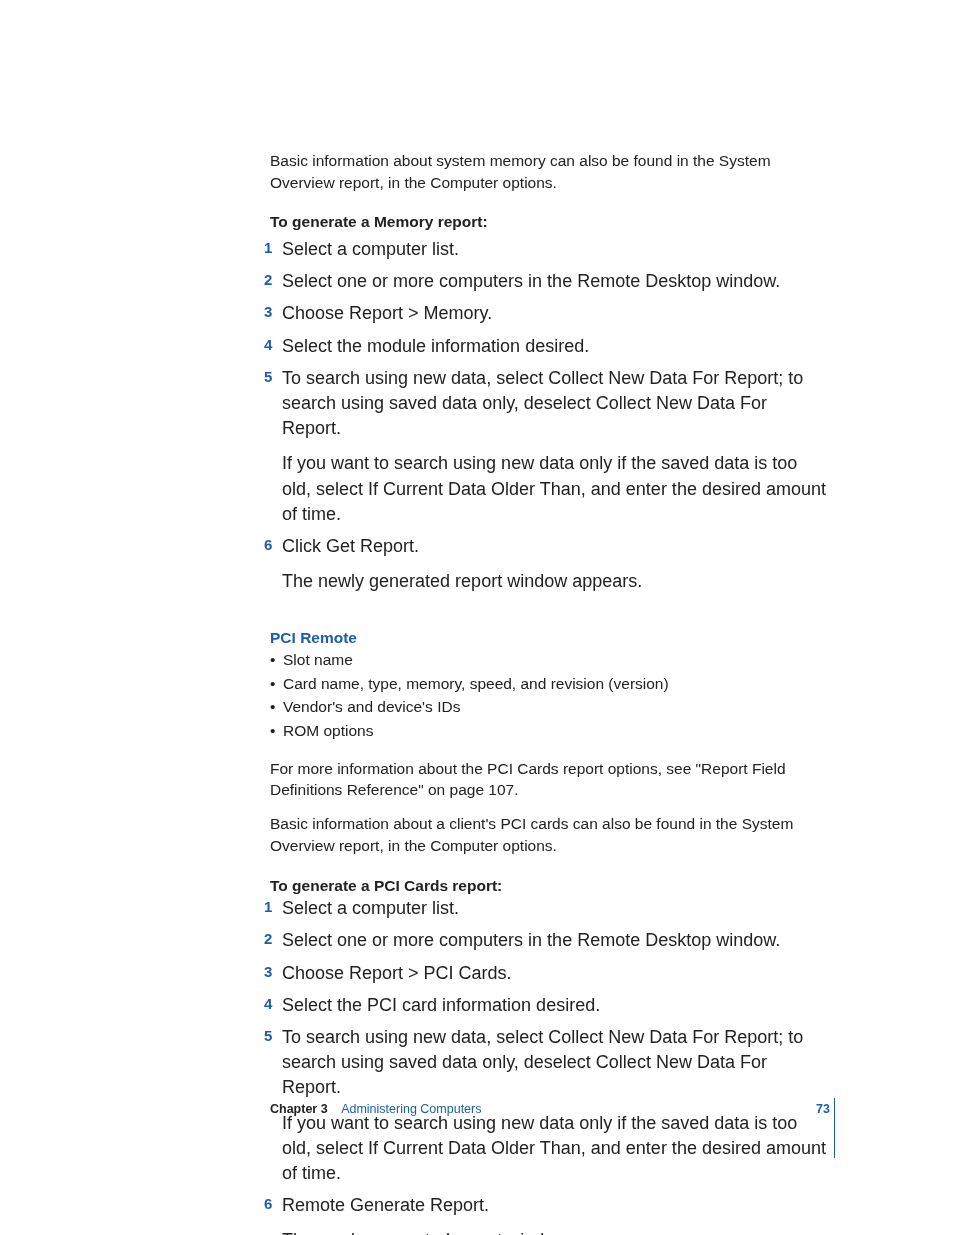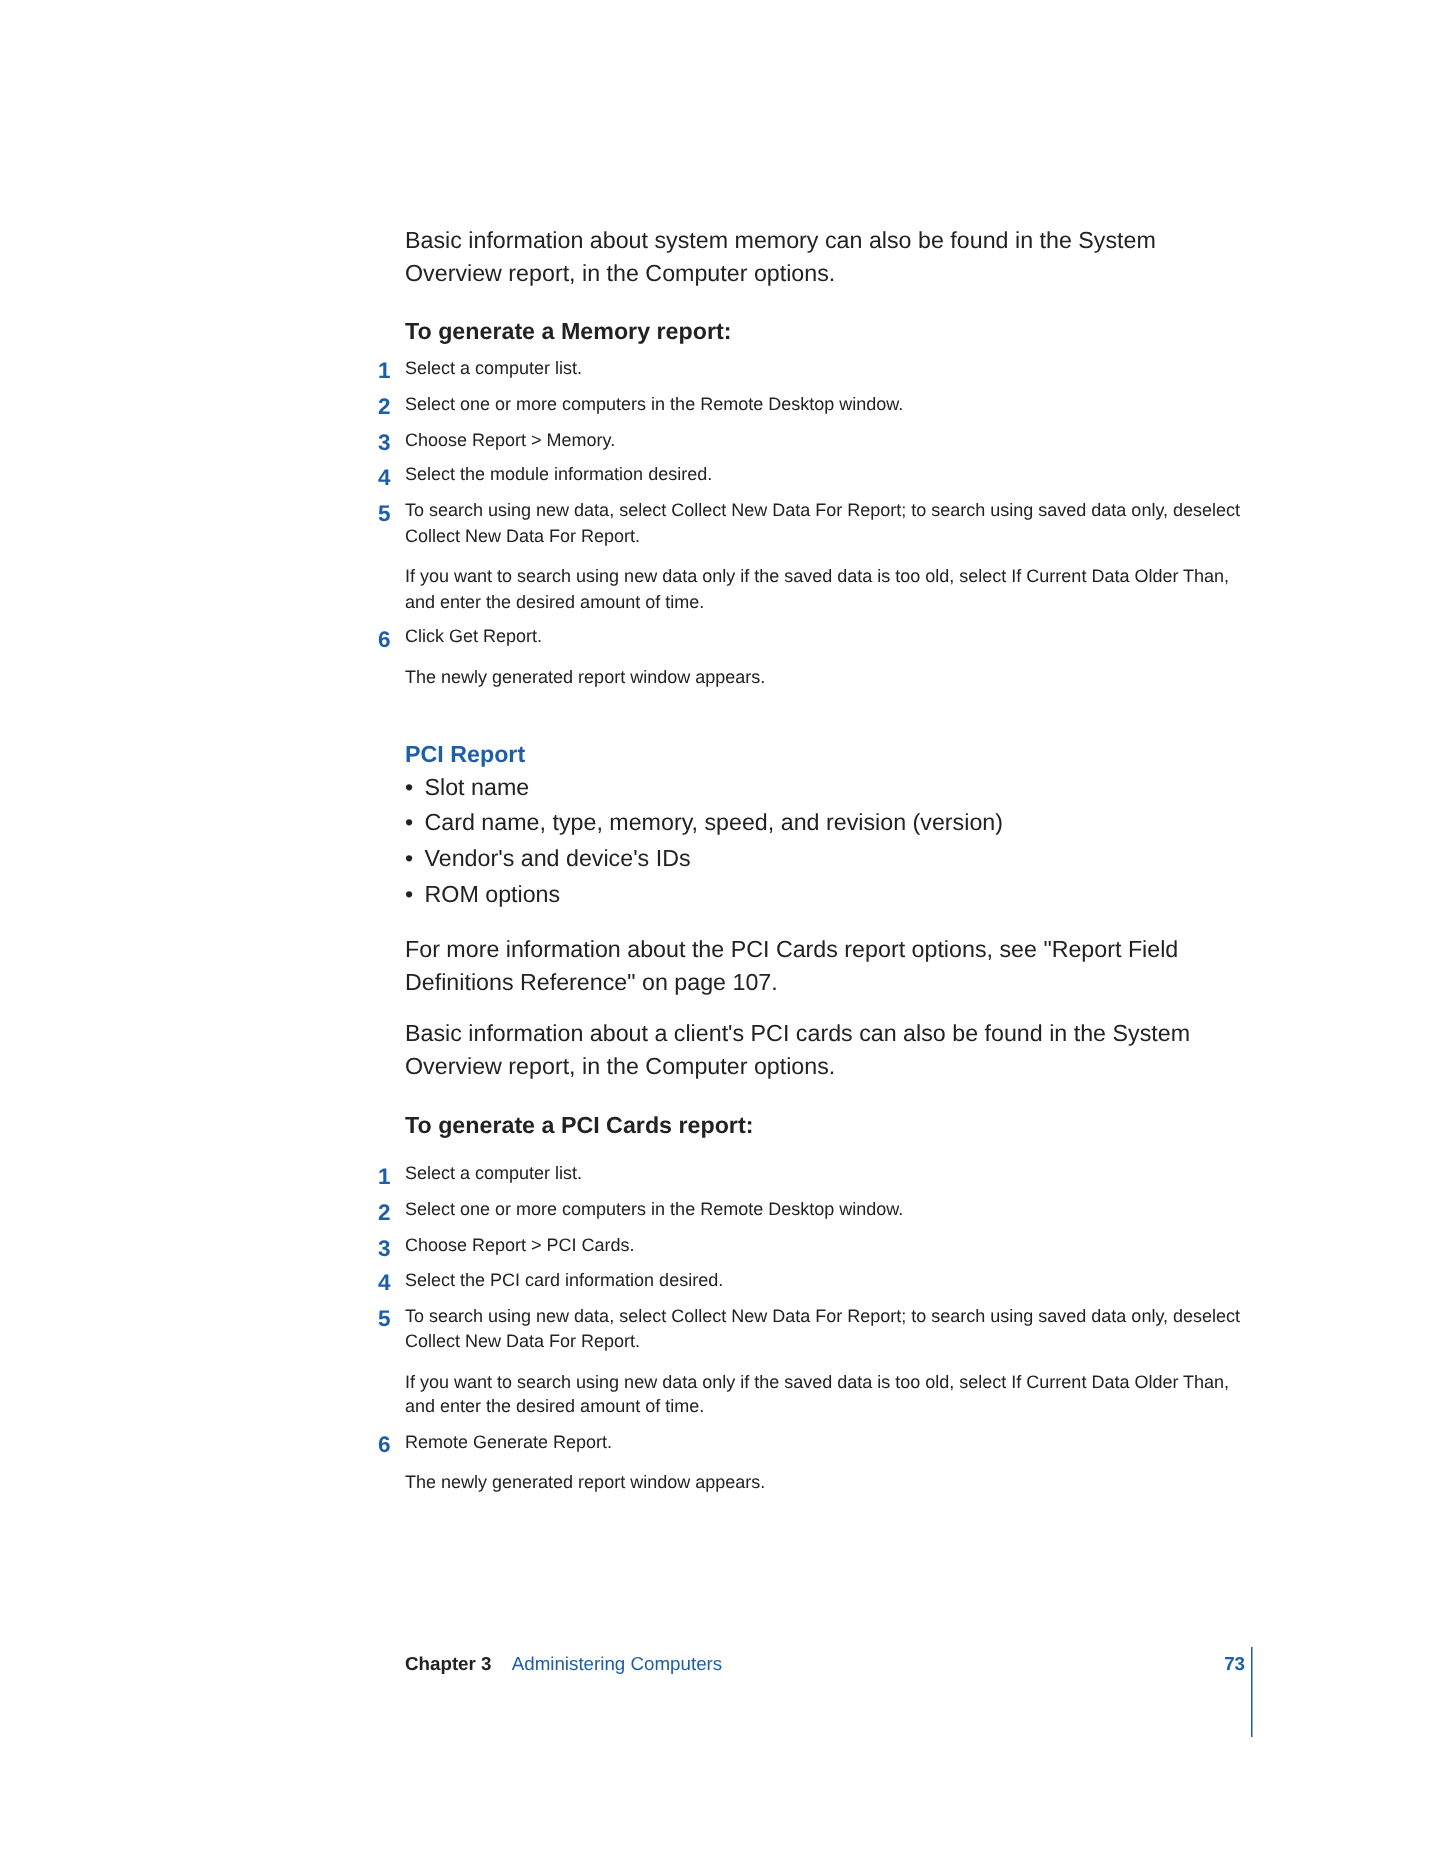--- a/index.html
+++ b/index.html
@@ -36,22 +36,22 @@
   .num-list {
     margin: 0 0 12px 0;
     padding: 0;
     list-style: none;
     counter-reset: item;
   }
   .num-list > li {
     counter-increment: item;
     position: relative;
     padding: 0 0 7px 0;
-    margin-left: 0;
-    font-size: 12px;
+    margin-left: 12px;
+    font-size: 18px;
     line-height: 1.4;
   }
   .num-list > li::before {
     content: counter(item);
     position: absolute;
     left: -18px;
     color: #1d5ea8;
     font-weight: 700;
     font-size: 15px;
   }
@@ -128,38 +128,38 @@
       <span class="sub">If you want to search using new data only if the saved data is too old, select If Current Data Older Than, and enter the desired amount of time.</span>
     </li>
     <li>
       <span>Click Get Report.</span>
       <span class="sub">The newly generated report window appears.</span>
     </li>
   </ol>
 
   <div class="spacer-md"></div>
 
-  <p class="section-head">PCI Report</p>
+  <p class="section-head">PCI Remote</p>
 
   <ul class="bullet-list">
     <li>Slot name</li>
     <li>Card name, type, memory, speed, and revision (version)</li>
     <li>Vendor's and device's IDs</li>
     <li>ROM options</li>
   </ul>
 
   <div class="spacer-md"></div>
 
   <p>For more information about the PCI Cards report options, see "Report Field Definitions Reference" on page 107.</p>
 
   <p>Basic information about a client's PCI cards can also be found in the System Overview report, in the Computer options.</p>
 
   <div class="spacer-sm"></div>
 
-  <p class="bold" style="margin-bottom:12px">To generate a PCI Cards report:</p>
+  <p class="bold" style="margin-bottom:0">To generate a PCI Cards report:</p>
 
   <ol class="num-list">
     <li><span>Select a computer list.</span></li>
     <li><span>Select one or more computers in the Remote Desktop window.</span></li>
     <li><span>Choose Report &gt; PCI Cards.</span></li>
     <li><span>Select the PCI card information desired.</span></li>
     <li>
       <span>To search using new data, select Collect New Data For Report; to search using saved data only, deselect Collect New Data For Report.</span>
       <span class="sub">If you want to search using new data only if the saved data is too old, select If Current Data Older Than, and enter the desired amount of time.</span>
     </li>

